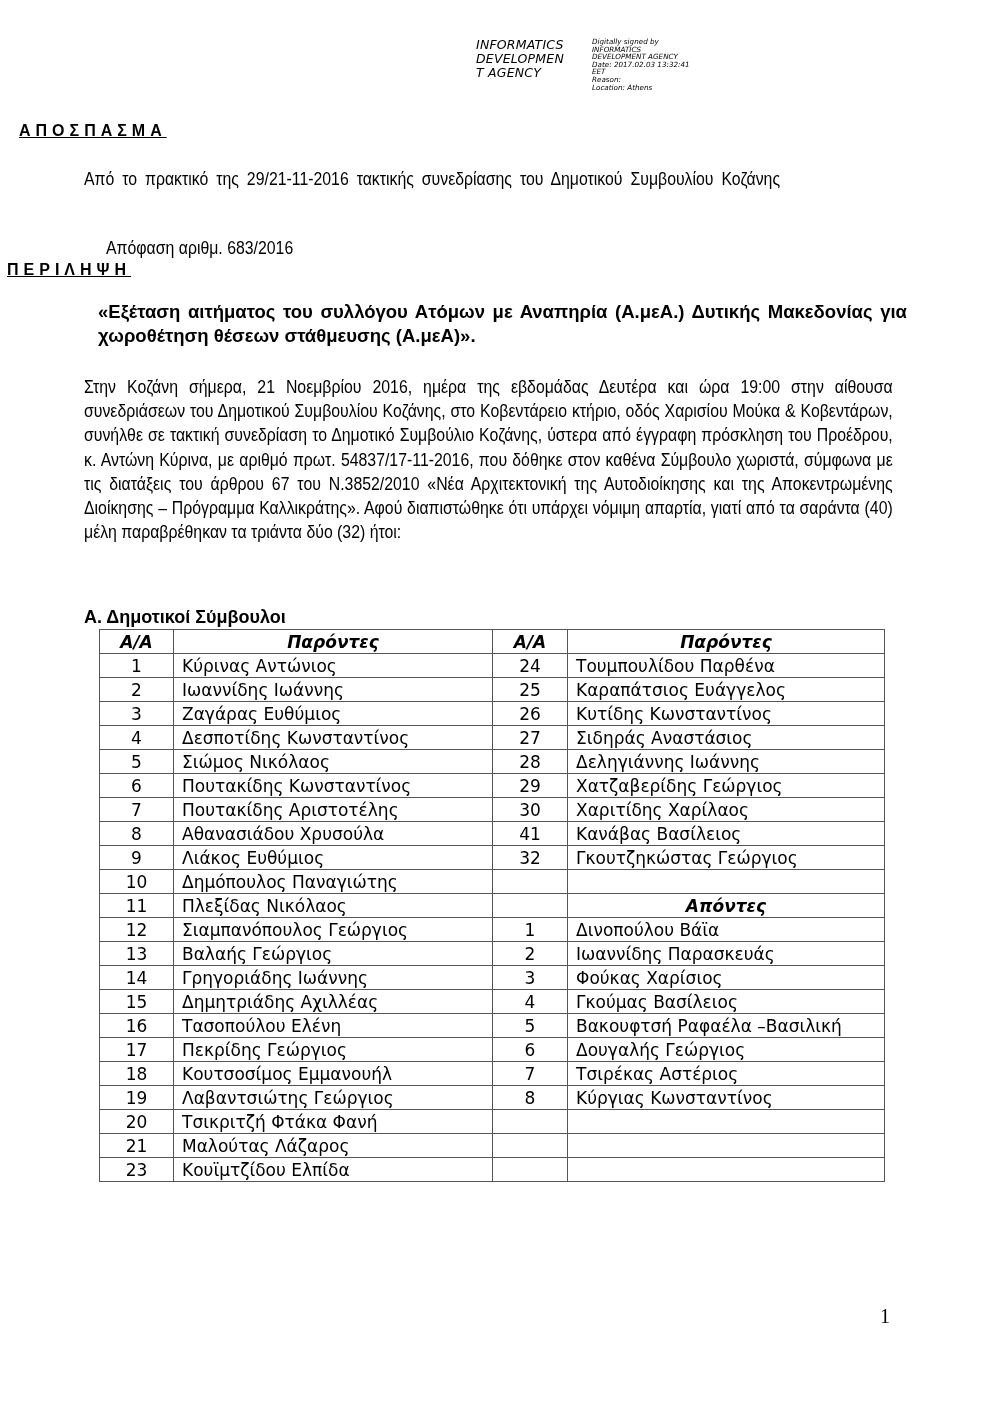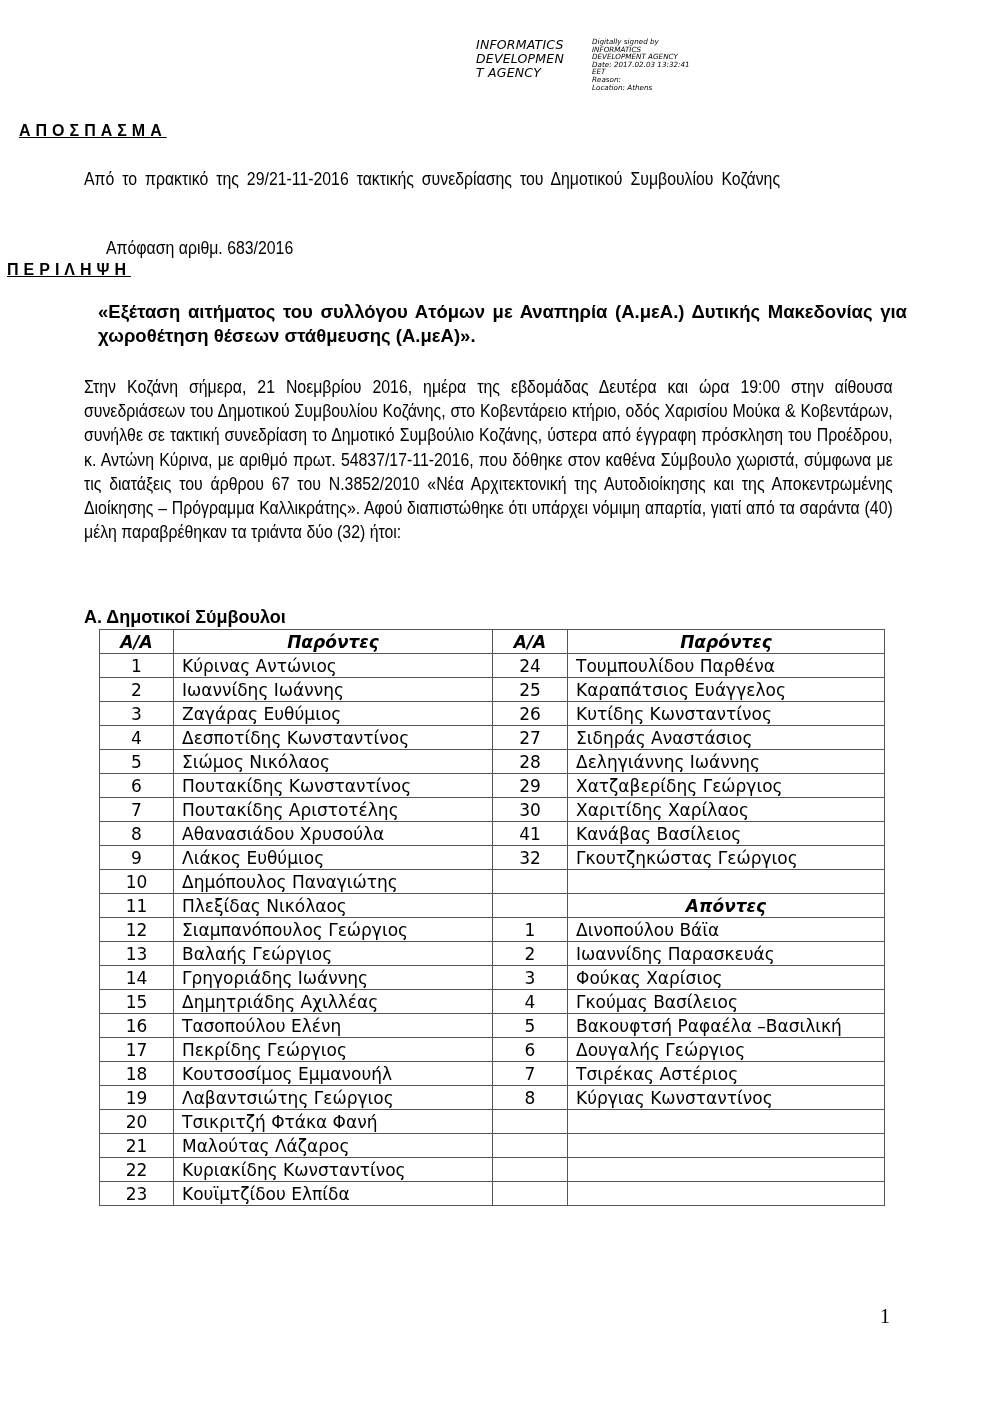--- a/index.html
+++ b/index.html
@@ -189,26 +189,20 @@
         <td class="num"></td>
         <td></td>
       </tr>
       <tr>
         <td class="num">21</td>
         <td>Μαλούτας Λάζαρος</td>
         <td class="num"></td>
         <td></td>
       </tr>
       <tr>
-        <td class="num">22</td>
-        <td>Κυριακίδης Κωνσταντίνος</td>
-        <td class="num"></td>
-        <td></td>
-      </tr>
-      <tr>
         <td class="num">23</td>
         <td>Κουϊμτζίδου Ελπίδα</td>
         <td class="num"></td>
         <td></td>
       </tr>
     </tbody>
 </table>
 
 <div class="page-num">1</div>
 

